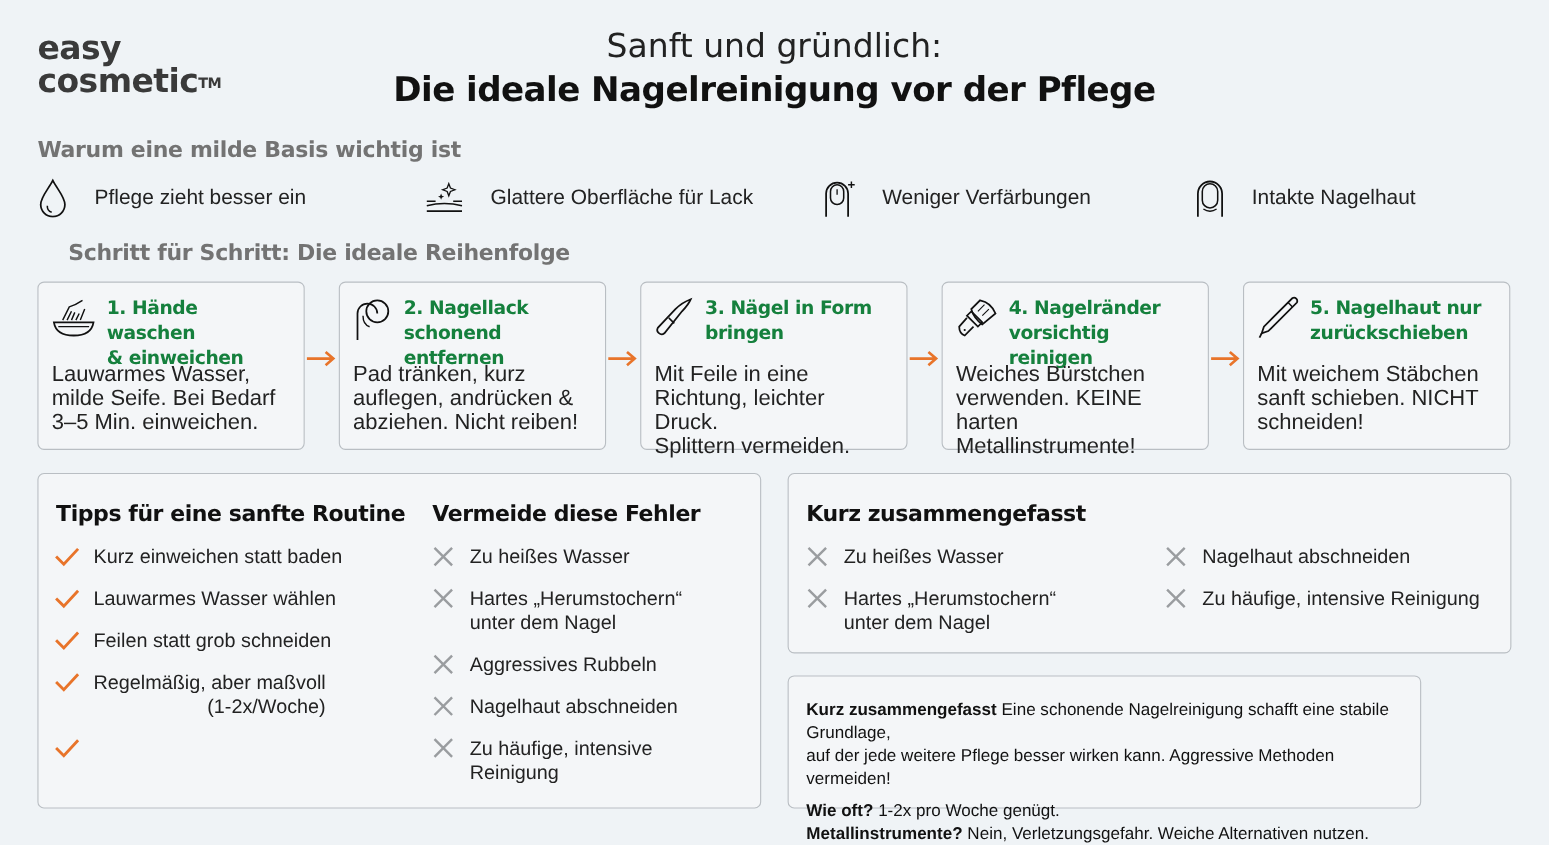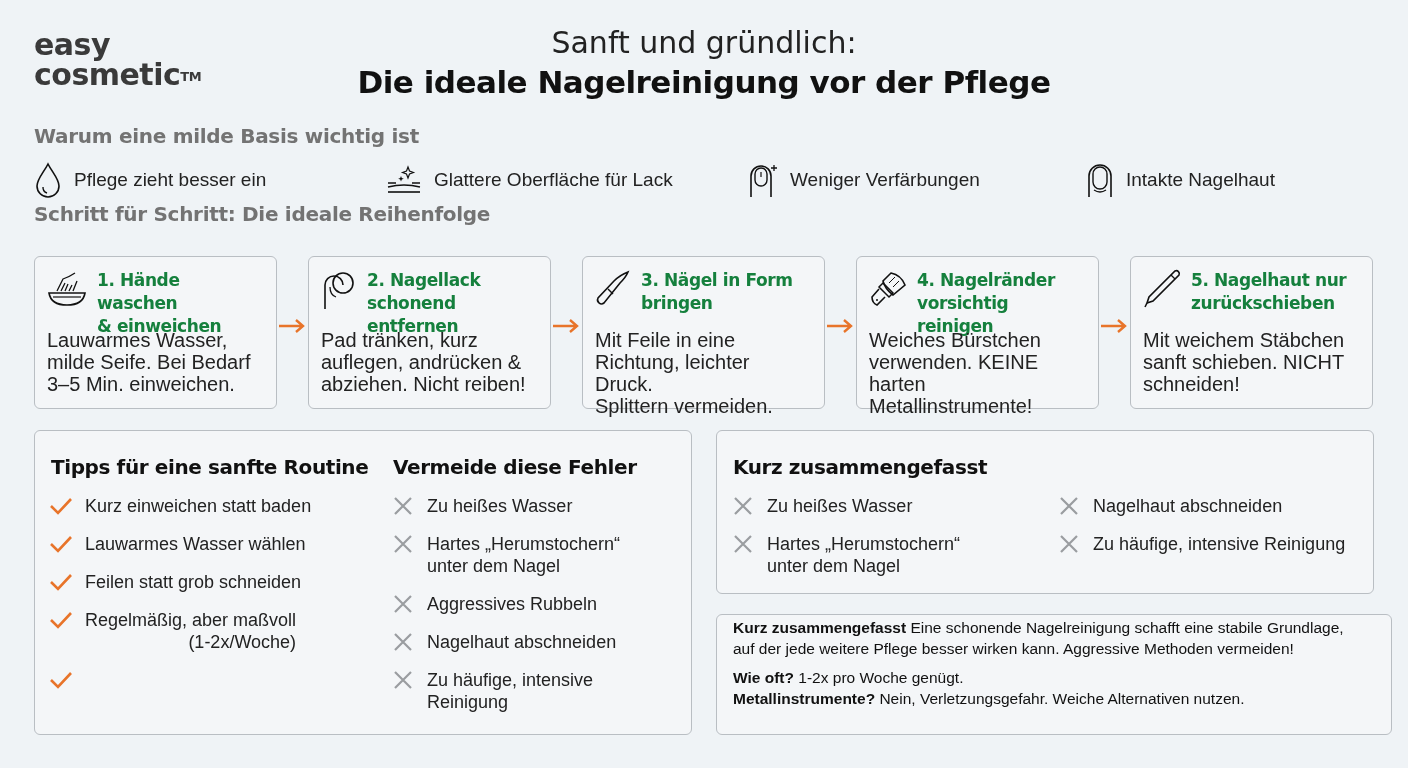--- a/index.html
+++ b/index.html
@@ -19,21 +19,21 @@
   .logo sup { font-size: 13px; vertical-align: top; position: relative; top: 2px; }
   .title-wrap { position: absolute; left: 0; right: 0; top: 24px; text-align: center; }
   .title-1 { font-family: "DejaVu Sans", sans-serif; font-size: 30px; color: #222; line-height: 38px; padding-left: 0px; }
   .title-2 { font-family: "DejaVu Sans", sans-serif; font-weight: bold; font-size: 31px; color: #111; line-height: 40px; letter-spacing: -0.5px; }
   .h2 {
     position: absolute; left: 34px;
     font-family: "DejaVu Sans", sans-serif; font-weight: bold; font-size: 20px; color: #737373;
     letter-spacing: -0.3px;
   }
   .benefits { position: absolute; top: 160px; left: 34px; width: 1360px; height: 40px; }
-  .benefit { position: absolute; top: 0; display: flex; align-items: center; gap: 12px; height: 40px; }
+  .benefit { position: absolute; top: 0; display: flex; align-items: center; gap: 24px; height: 40px; }
   .benefit span { font-size: 19px; color: #222; }
   .ico { display: inline-block; flex: 0 0 auto; }
   .steps { position: absolute; top: 256px; left: 34px; width: 1340px; height: 154px; }
   .step {
     position: absolute; top: 0; width: 243px; height: 153px;
     border: 1.5px solid #b9bec3; border-radius: 6px; background: #f4f6f8;
     padding: 12px 12px;
   }
   .step-head { display: flex; gap: 10px; align-items: flex-start; height: 60px; }
   .step-title { font-family: "DejaVu Sans", sans-serif; font-weight: bold; font-size: 17px; line-height: 23px; color: #15803d; letter-spacing: -0.4px; }
@@ -92,21 +92,21 @@
   <div class="benefit" style="left:1052px;">
     <svg class="ico" width="28" height="36" viewBox="0 0 28 36">
         <path d="M3 35 V14 a11 11 0 0 1 22 0 V35" fill="none" stroke="#111" stroke-width="1.6"></path>
         <path d="M7 20 V12 a7 7 0 0 1 14 0 V20 a7 7 0 0 1 -14 0 Z" fill="none" stroke="#111" stroke-width="1.4"></path>
         <path d="M8 28 q6 4 12 0" fill="none" stroke="#111" stroke-width="1.3"></path>
       </svg>
     <span>Intakte Nagelhaut</span>
   </div>
 </div>
 
-<div class="h2" style="top:202px;">Schritt für Schritt: Die ideale Reihenfolge</div>
+<div class="h2" style="top:217px;margin-left:28px;">Schritt für Schritt: Die ideale Reihenfolge</div>
 <div class="steps">
 
   <div class="step" style="left:0;">
     <div class="step-head">
       <svg class="ico" width="40" height="40" viewBox="0 0 40 40">
           <path d="M2 24 h36 q-2 12 -18 12 q-16 0 -18 -12 Z" fill="none" stroke="#111" stroke-width="1.6"></path>
           <path d="M6 28 h28" stroke="#111" stroke-width="1.2"></path>
           <path d="M10 22 l6 -12 q6 -2 12 -6 M14 22 l4 -8 M18 22 l3 -7 M22 22 l3 -6 M30 12 l-4 10" fill="none" stroke="#111" stroke-width="1.3"></path>
         </svg>
       <div class="step-title">
@@ -364,18 +364,18 @@
             <path d="M2 2 L18 18 M18 2 L2 18" stroke="#9a9da0" stroke-width="2.2"></path>
           </svg>
         </span>
         <div>
           <div>Zu häufige, intensive Reinigung</div>
         </div>
       </div>
   </div>
 </div>
 
-<div class="card" style="left:716px; top:614px; width:676px; height:121px; padding:2px 16px;">
+<div class="card" style="left:716px; top:614px; width:576px; height:121px; padding:20px 16px;">
   <div class="summary-text"><b>Kurz zusammengefasst</b><span> Eine schonende Nagelreinigung schafft eine stabile Grundlage,</span></div>
   <div class="summary-text">auf der jede weitere Pflege besser wirken kann. Aggressive Methoden vermeiden!</div>
   <div class="summary-text" style="margin-top:8px;"><b>Wie oft?</b><span> 1-2x pro Woche genügt.</span></div>
   <div class="summary-text"><b>Metallinstrumente?</b><span> Nein, Verletzungsgefahr. Weiche Alternativen nutzen.</span></div>
 </div>
 
 </body></html>

